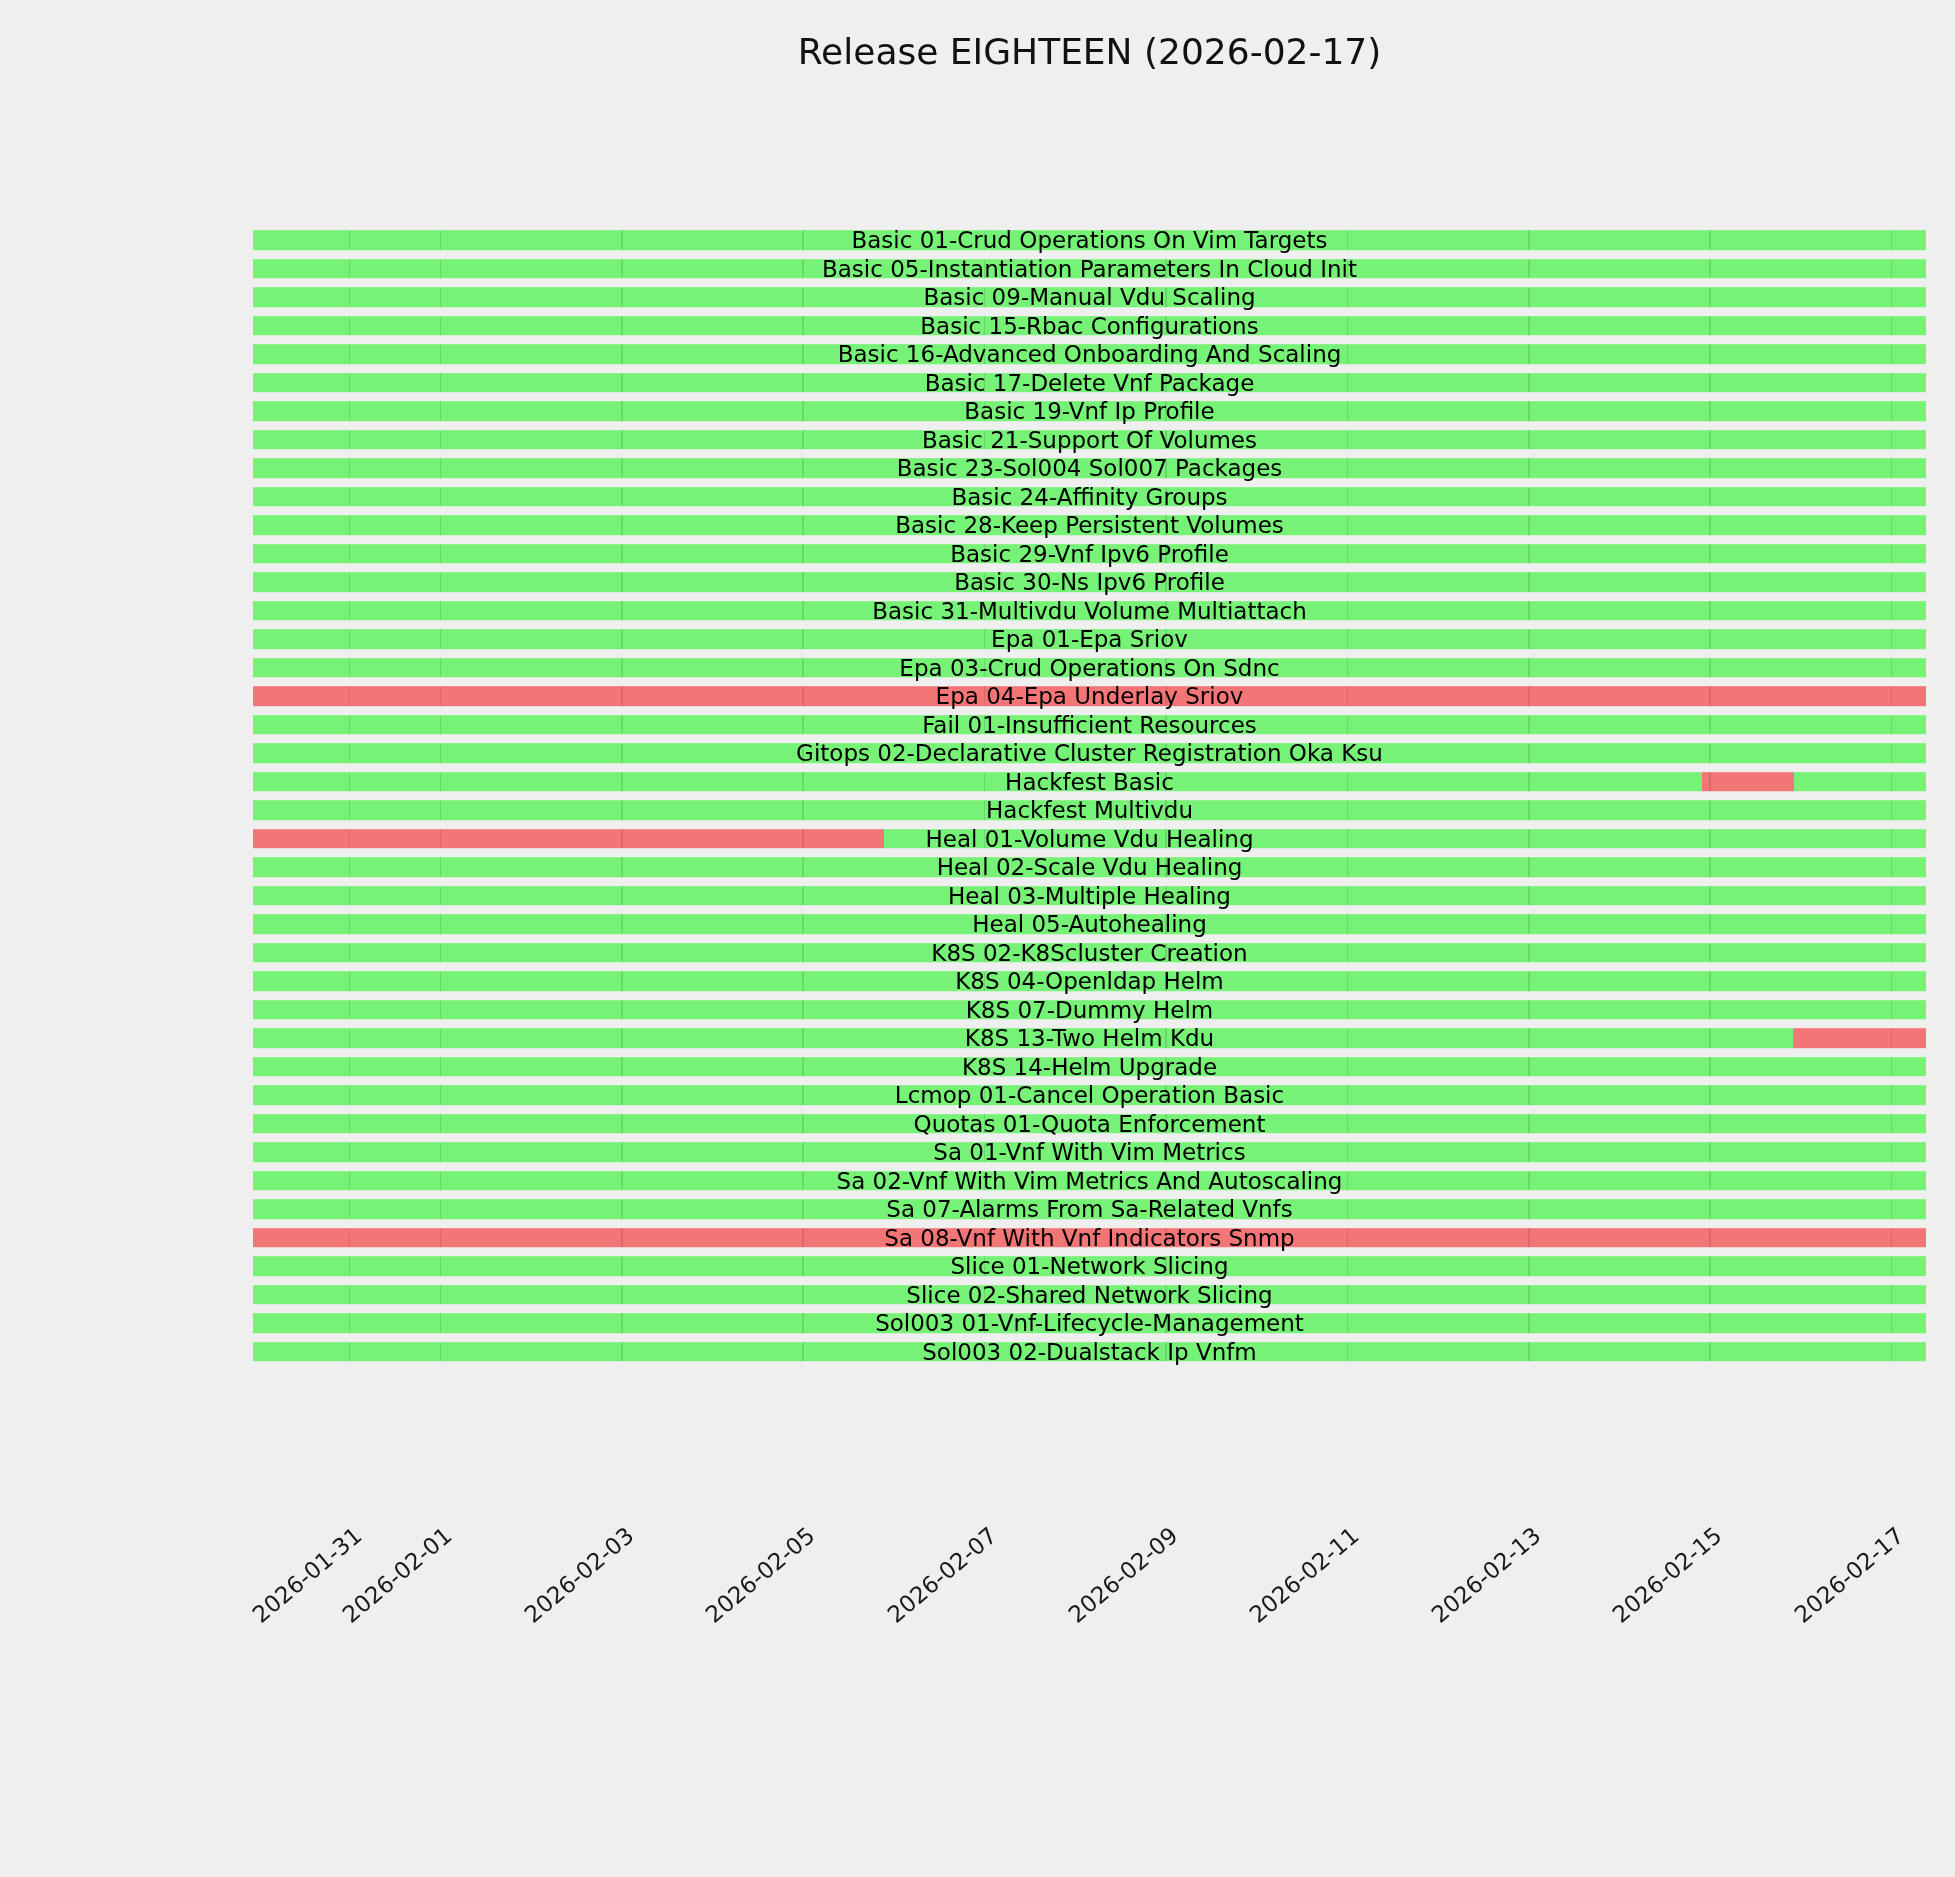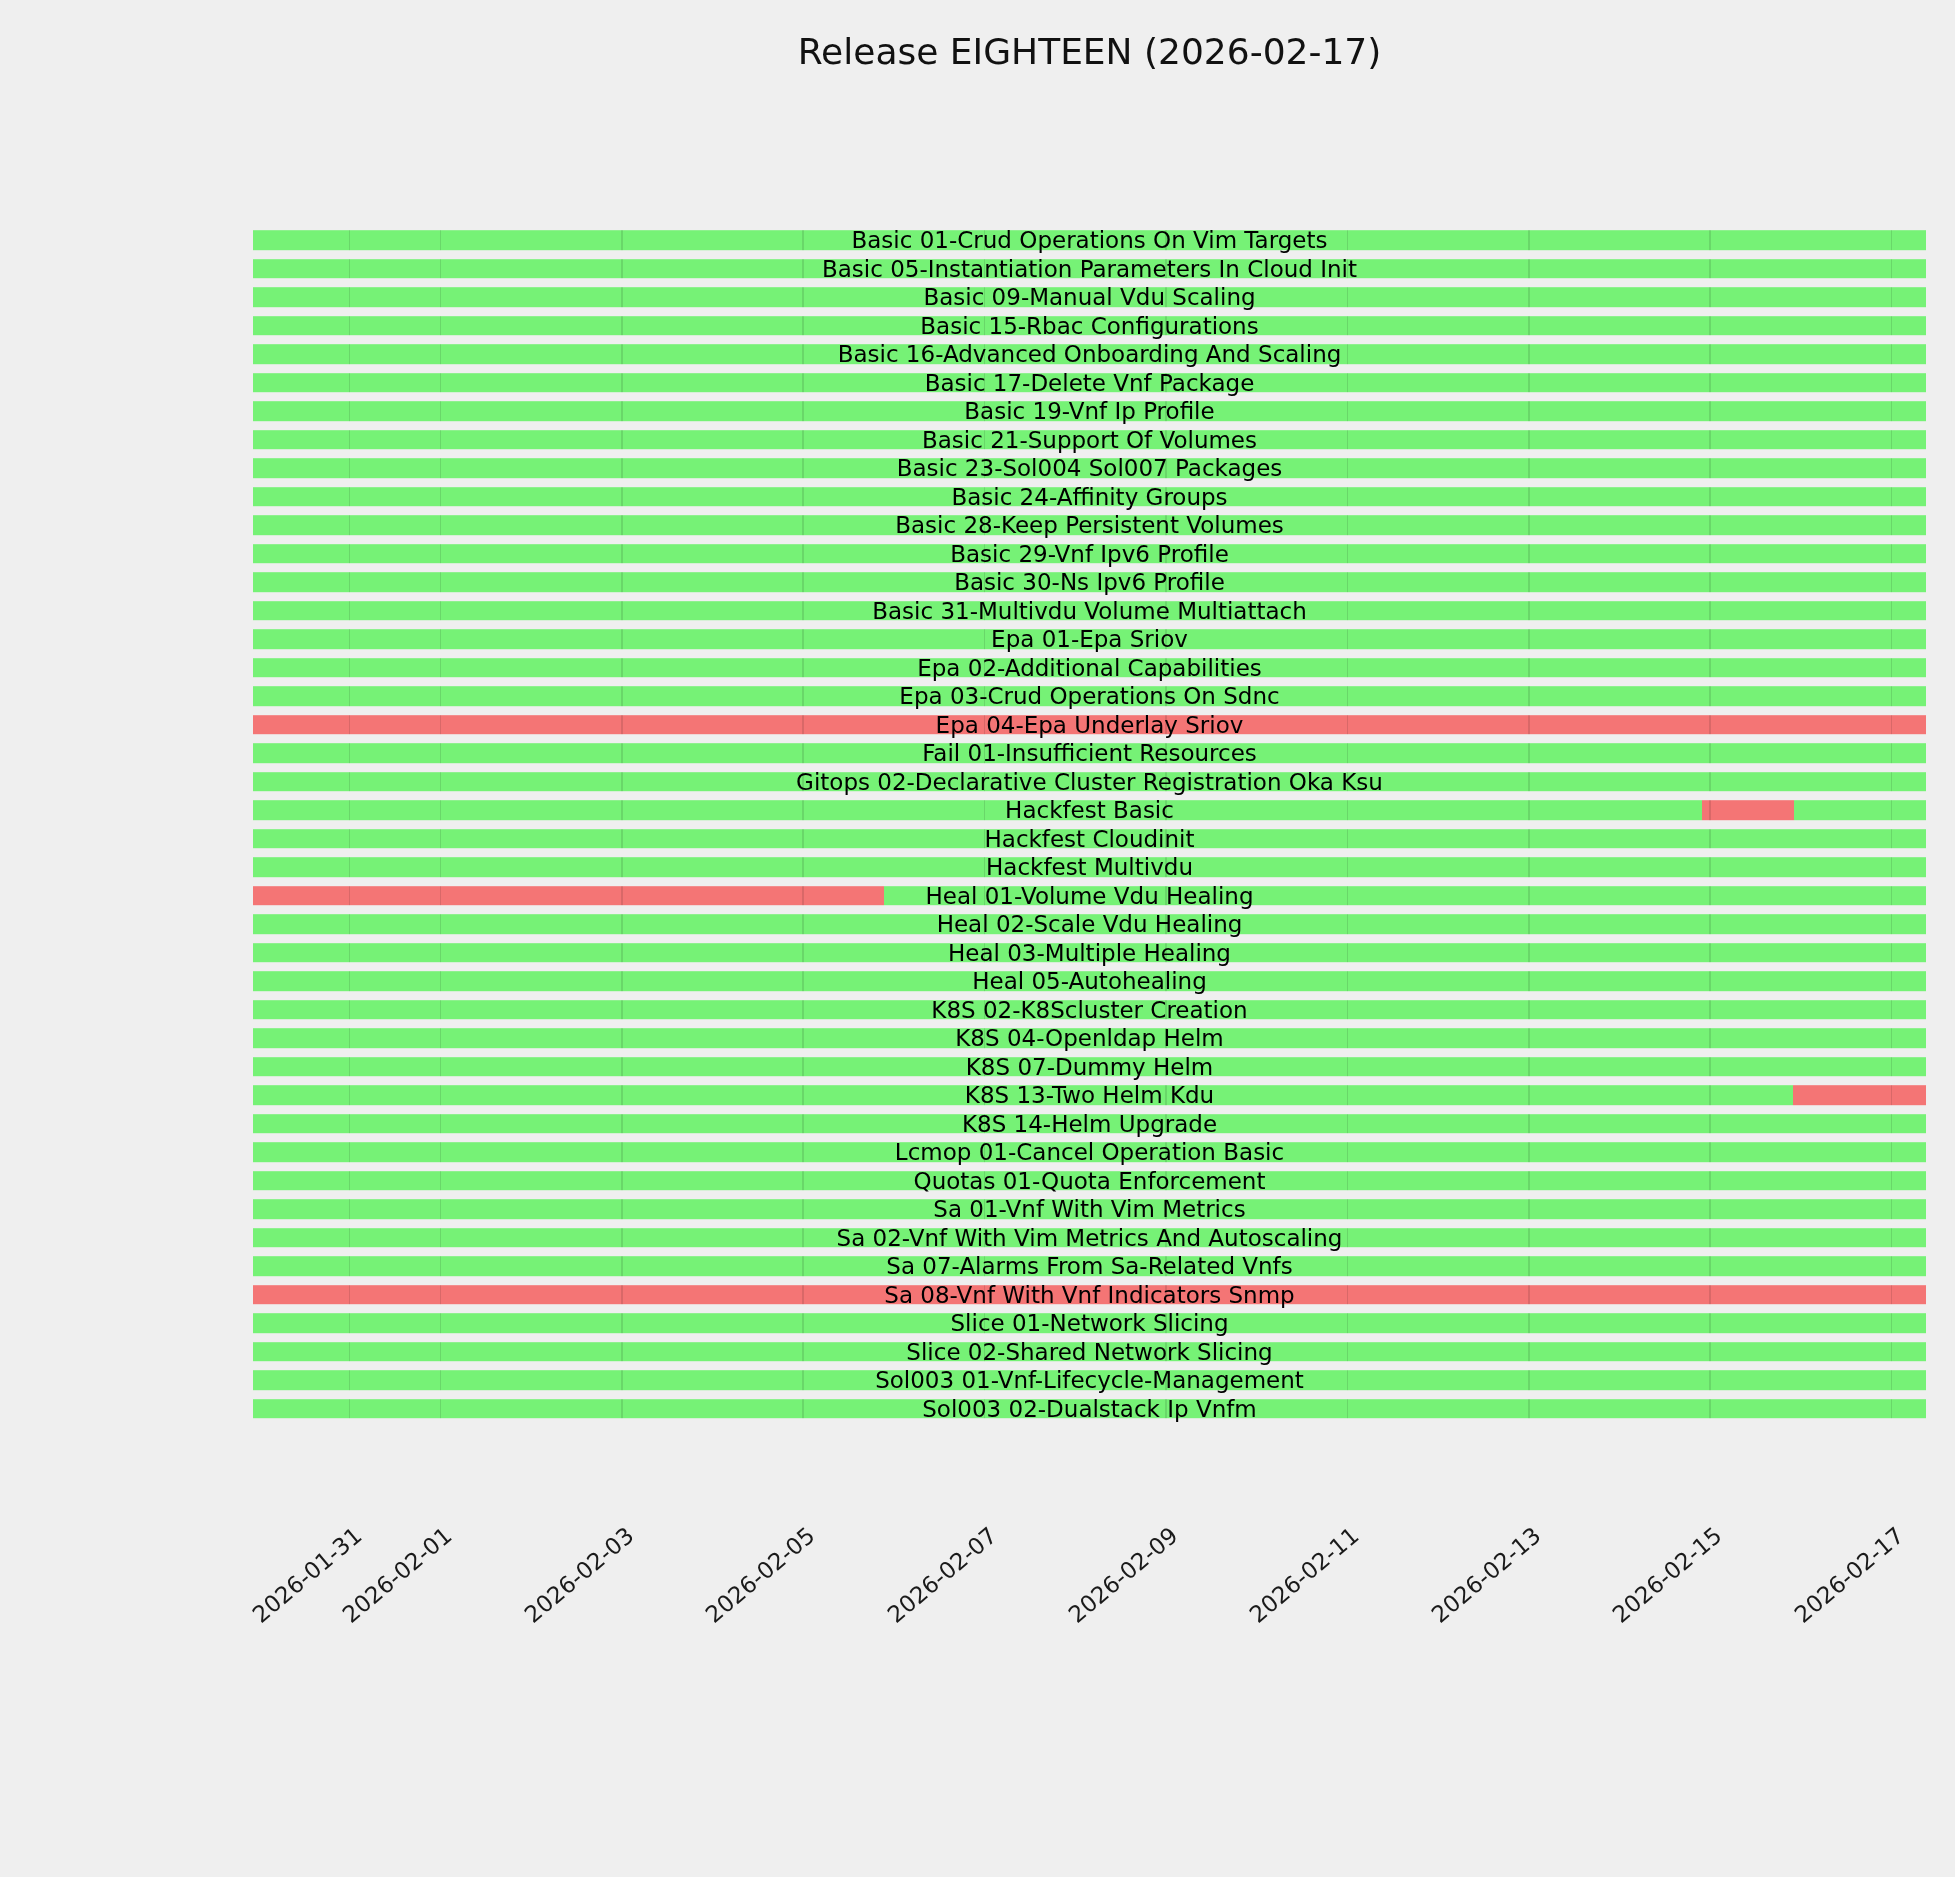--- a/index.html
+++ b/index.html
@@ -288,36 +288,20 @@
         <div class="grid-line" style="left: calc(5.77937% - 0.8px);"></div>
         <div class="grid-line" style="left: calc(11.2011% - 0.8px);"></div>
         <div class="grid-line" style="left: calc(22.0444% - 0.8px);"></div>
         <div class="grid-line" style="left: calc(32.8878% - 0.8px);"></div>
         <div class="grid-line" style="left: calc(43.7312% - 0.8px);"></div>
         <div class="grid-line" style="left: calc(54.5745% - 0.8px);"></div>
         <div class="grid-line" style="left: calc(65.4179% - 0.8px);"></div>
         <div class="grid-line" style="left: calc(76.2613% - 0.8px);"></div>
         <div class="grid-line" style="left: calc(87.1047% - 0.8px);"></div>
         <div class="grid-line" style="left: calc(97.948% - 0.8px);"></div>
-        <div class="bar-label">Epa 02-Additional Capabilities</div>
-      </div>
-    </div>
-    <div class="row">
-      <div class="track">
-        <div class="seg" style="left: 0%; width: 100%; background: rgb(118, 242, 118);"></div>
-        <div class="grid-line" style="left: calc(5.77937% - 0.8px);"></div>
-        <div class="grid-line" style="left: calc(11.2011% - 0.8px);"></div>
-        <div class="grid-line" style="left: calc(22.0444% - 0.8px);"></div>
-        <div class="grid-line" style="left: calc(32.8878% - 0.8px);"></div>
-        <div class="grid-line" style="left: calc(43.7312% - 0.8px);"></div>
-        <div class="grid-line" style="left: calc(54.5745% - 0.8px);"></div>
-        <div class="grid-line" style="left: calc(65.4179% - 0.8px);"></div>
-        <div class="grid-line" style="left: calc(76.2613% - 0.8px);"></div>
-        <div class="grid-line" style="left: calc(87.1047% - 0.8px);"></div>
-        <div class="grid-line" style="left: calc(97.948% - 0.8px);"></div>
         <div class="bar-label">Epa 03-Crud Operations On Sdnc</div>
       </div>
     </div>
     <div class="row">
       <div class="track">
         <div class="seg" style="left: 0%; width: 100%; background: rgb(244, 117, 117);"></div>
         <div class="grid-line" style="left: calc(5.77937% - 0.8px);"></div>
         <div class="grid-line" style="left: calc(11.2011% - 0.8px);"></div>
         <div class="grid-line" style="left: calc(22.0444% - 0.8px);"></div>
         <div class="grid-line" style="left: calc(32.8878% - 0.8px);"></div>
@@ -371,36 +355,20 @@
         <div class="grid-line" style="left: calc(11.2011% - 0.8px);"></div>
         <div class="grid-line" style="left: calc(22.0444% - 0.8px);"></div>
         <div class="grid-line" style="left: calc(32.8878% - 0.8px);"></div>
         <div class="grid-line" style="left: calc(43.7312% - 0.8px);"></div>
         <div class="grid-line" style="left: calc(54.5745% - 0.8px);"></div>
         <div class="grid-line" style="left: calc(65.4179% - 0.8px);"></div>
         <div class="grid-line" style="left: calc(76.2613% - 0.8px);"></div>
         <div class="grid-line" style="left: calc(87.1047% - 0.8px);"></div>
         <div class="grid-line" style="left: calc(97.948% - 0.8px);"></div>
         <div class="bar-label">Hackfest Basic</div>
-      </div>
-    </div>
-    <div class="row">
-      <div class="track">
-        <div class="seg" style="left: 0%; width: 100%; background: rgb(118, 242, 118);"></div>
-        <div class="grid-line" style="left: calc(5.77937% - 0.8px);"></div>
-        <div class="grid-line" style="left: calc(11.2011% - 0.8px);"></div>
-        <div class="grid-line" style="left: calc(22.0444% - 0.8px);"></div>
-        <div class="grid-line" style="left: calc(32.8878% - 0.8px);"></div>
-        <div class="grid-line" style="left: calc(43.7312% - 0.8px);"></div>
-        <div class="grid-line" style="left: calc(54.5745% - 0.8px);"></div>
-        <div class="grid-line" style="left: calc(65.4179% - 0.8px);"></div>
-        <div class="grid-line" style="left: calc(76.2613% - 0.8px);"></div>
-        <div class="grid-line" style="left: calc(87.1047% - 0.8px);"></div>
-        <div class="grid-line" style="left: calc(97.948% - 0.8px);"></div>
-        <div class="bar-label">Hackfest Cloudinit</div>
       </div>
     </div>
     <div class="row">
       <div class="track">
         <div class="seg" style="left: 0%; width: 100%; background: rgb(118, 242, 118);"></div>
         <div class="grid-line" style="left: calc(5.77937% - 0.8px);"></div>
         <div class="grid-line" style="left: calc(11.2011% - 0.8px);"></div>
         <div class="grid-line" style="left: calc(22.0444% - 0.8px);"></div>
         <div class="grid-line" style="left: calc(32.8878% - 0.8px);"></div>
         <div class="grid-line" style="left: calc(43.7312% - 0.8px);"></div>

